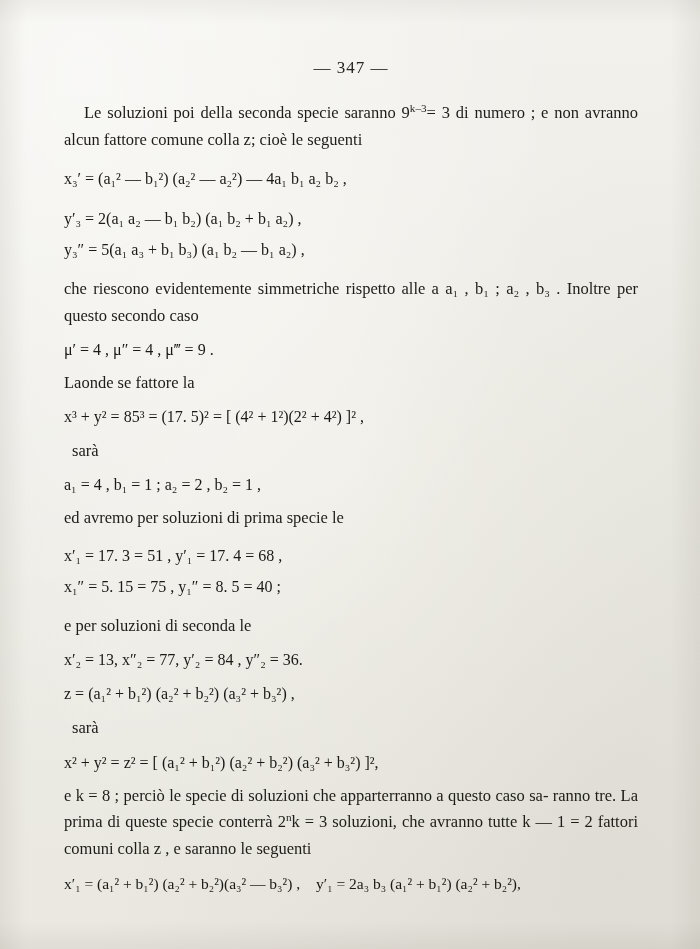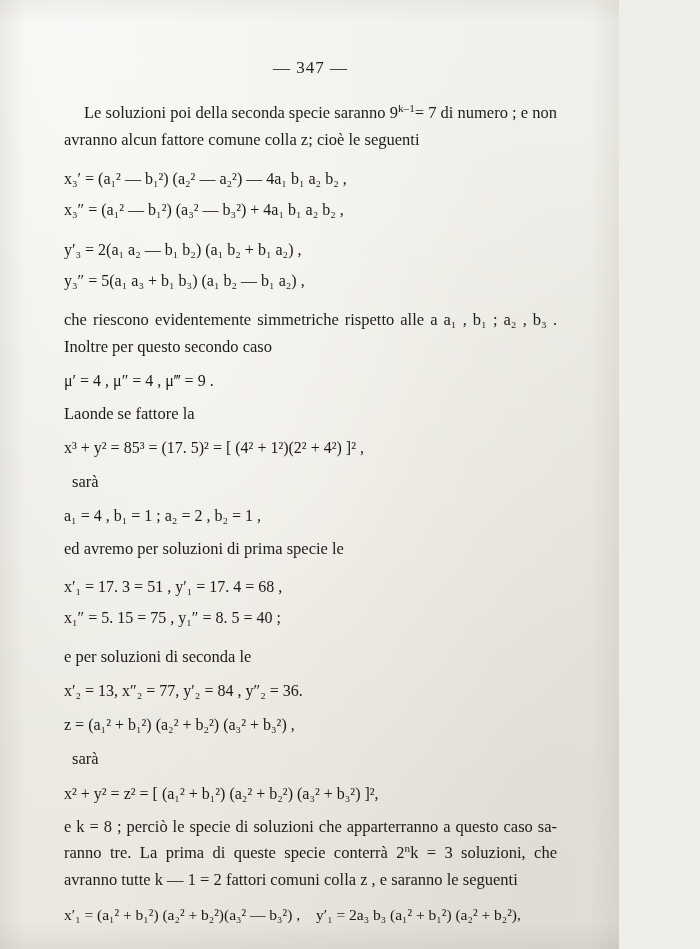--- a/index.html
+++ b/index.html
@@ -10,21 +10,21 @@
     width: 700px;
     height: 949px;
     background: #efeee9;
     font-family: "Liberation Serif", serif;
     color: #1b1a17;
     overflow: hidden;
   }
   
   .page {
     position: relative;
-    width: 619px;
+    width: 700px;
     height: 949px;
     box-sizing: border-box;
     background:
       radial-gradient(ellipse at 12% 8%, rgba(255,255,255,0.55), rgba(255,255,255,0) 55%),
       radial-gradient(ellipse at 88% 92%, rgba(150,145,130,0.14), rgba(0,0,0,0) 60%),
       radial-gradient(ellipse at 50% 50%, rgba(245,243,237,0.9), rgba(0,0,0,0) 70%),
       linear-gradient(180deg, #f2f1ec 0%, #edece6 40%, #eae8e1 100%);
   }
   .page::after {
     content: "";
@@ -88,27 +88,26 @@
 </style>
 </head>
 <body>
 
 <div class="page">
   <div class="content">
 
     <div class="folio">— 347 —</div>
 
     <p class="para indent">
-      <span>Le soluzioni poi della seconda specie saranno 9</span><sup>k–1</sup><span>= 7 di numero ; e non</span>
+      <span>Le soluzioni poi della seconda specie saranno 9</span><sup>k–3</sup><span>= 3 di numero ; e non</span>
       <span>avranno alcun fattore comune colla z; cioè le seguenti</span>
     </p>
 
     <div class="eq-block pushdown">
       <div class="eq">x₃′ = (a₁² — b₁²) (a₂² — a₂²) — 4a₁ b₁ a₂ b₂ ,</div>
-      <div class="eq">x₃″ = (a₁² — b₁²) (a₃² — b₃²) + 4a₁ b₁ a₂ b₂ ,</div>
     </div>
 
     <div class="eq-block">
       <div class="eq">y′₃ = 2(a₁ a₂ — b₁ b₂) (a₁ b₂ + b₁ a₂) ,</div>
       <div class="eq">y₃″ = 5(a₁ a₃ + b₁ b₃) (a₁ b₂ — b₁ a₂) ,</div>
     </div>
 
     <p class="para pushdown">
       <span>che riescono evidentemente simmetriche rispetto alle a</span>
       <span>a₁ , b₁ ; a₂ , b₃ . Inoltre</span>

